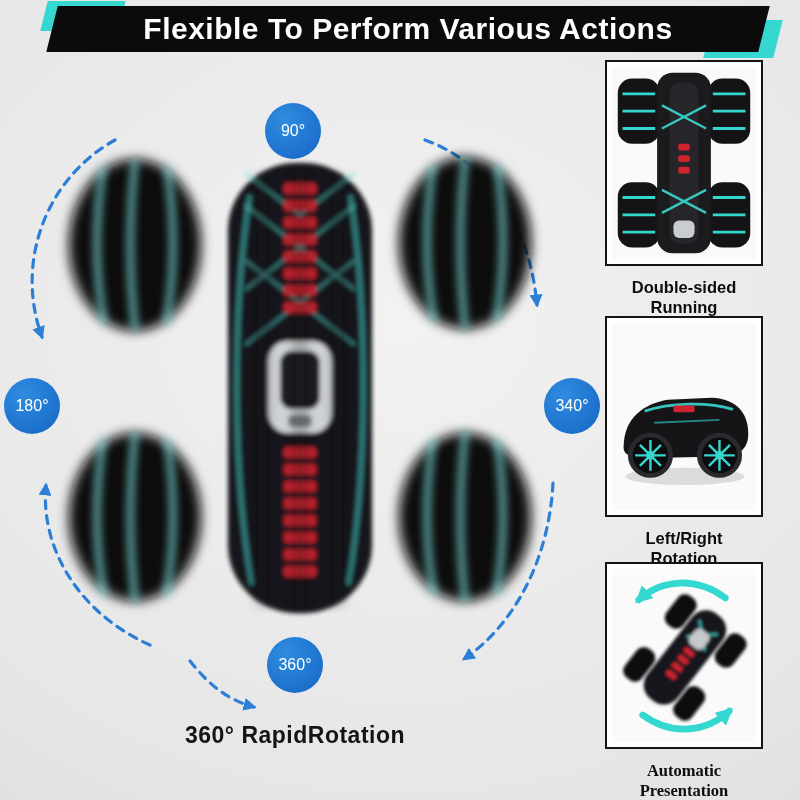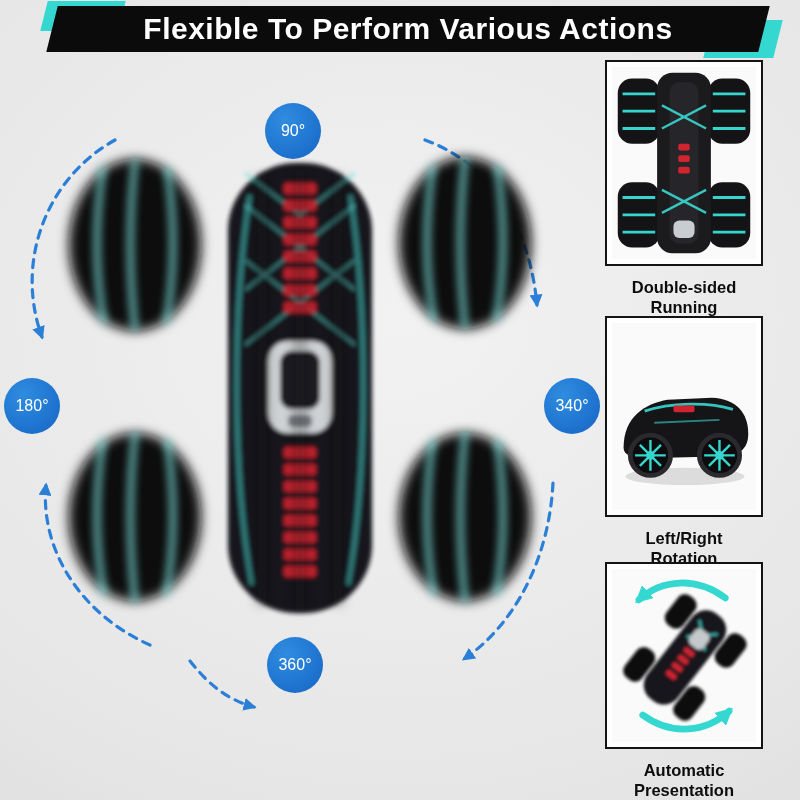--- a/index.html
+++ b/index.html
@@ -38,21 +38,21 @@
 
   .main-caption {
     position:absolute; left:10px; top:722px; width:570px; text-align:center;
     font-size:23px; font-weight:bold; color:#141414; letter-spacing:0.5px;
   }
 
   
   .sidebar-item { position:absolute; left:600px; width:168px; display:flex; flex-direction:column; align-items:center; }
   .sidebar-item-1 { top:60px; }
   .sidebar-item-2 { top:316px;justify-content:center; }
-  .sidebar-item-3 { top:562px; }
+  .sidebar-item-3 { top:562px;font-family:Liberation Serif, serif; }
   .frame { border:2px solid #141414; background:#ffffff; padding:5px; }
   .frame svg { display:block; }
   .feature-caption {
     margin-top:12px; width:140px; text-align:center;
     font-weight:bold; font-size:16.5px; line-height:1.2; color:#0d0d0d;
   }
 </style>
 </head>
 <body>
 
@@ -150,20 +150,21 @@
         <path d="M338,120 L338,550" fill="none"></path>
       </g>
     </g>
   </svg>
 
   <div class="badge badge-90">90°</div>
   <div class="badge badge-270">180°</div>
   <div class="badge badge-180">340°</div>
   <div class="badge badge-360">360°</div>
 
+  <div class="main-caption">360° RapidRotation</div>
 
   <div class="sidebar-item sidebar-item-1">
     <div class="frame">
       <svg width="144" height="192" viewBox="0 0 150 200">
         <rect width="150" height="200" fill="#fafafa"></rect>
         <g fill="#141416">
           <rect x="6" y="12" width="44" height="68" rx="15"></rect>
           <rect x="100" y="12" width="44" height="68" rx="15"></rect>
           <rect x="6" y="120" width="44" height="68" rx="15"></rect>
           <rect x="100" y="120" width="44" height="68" rx="15"></rect>

